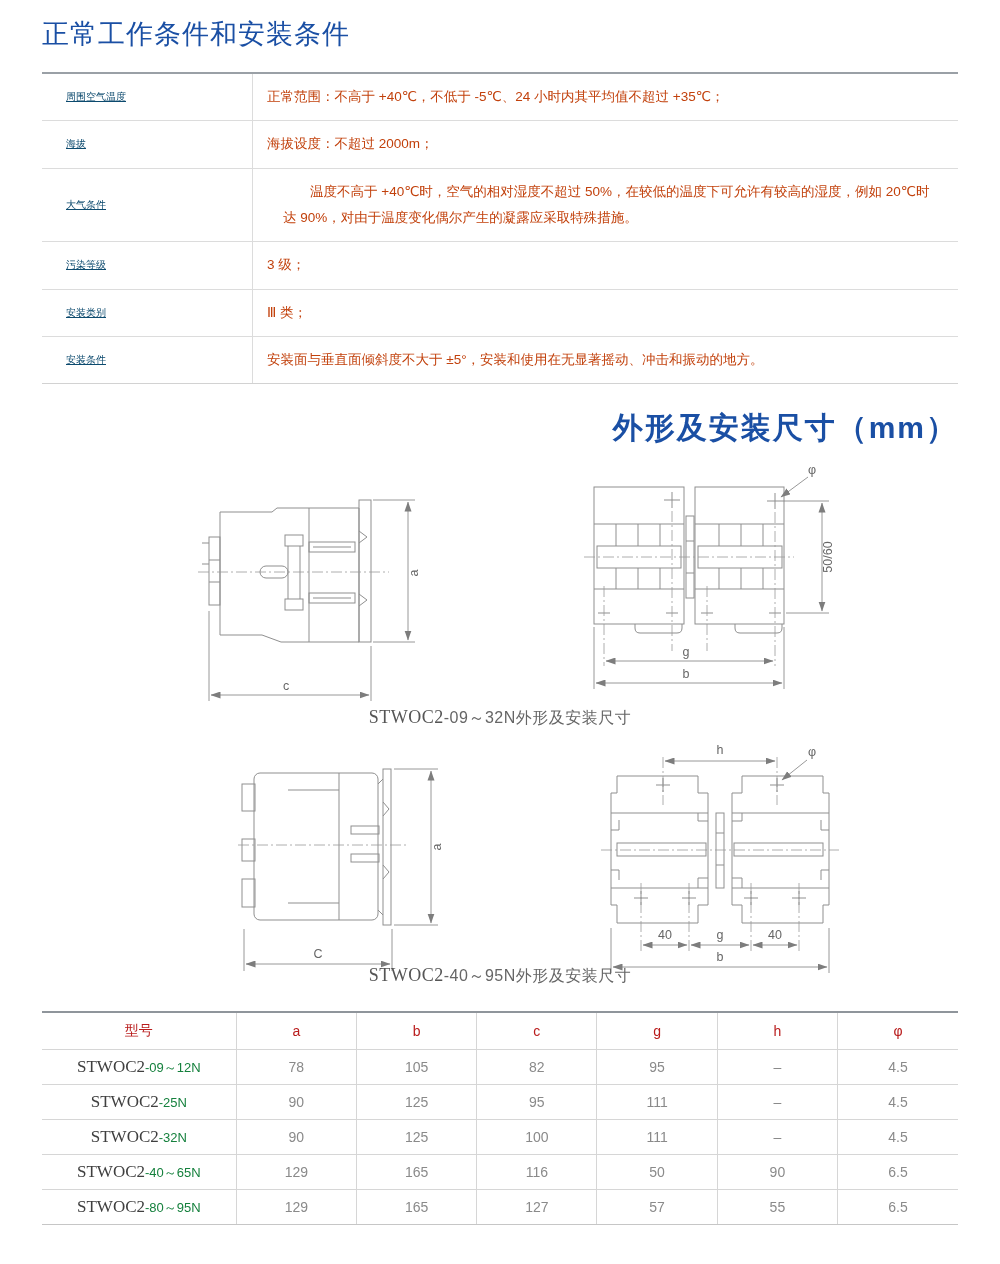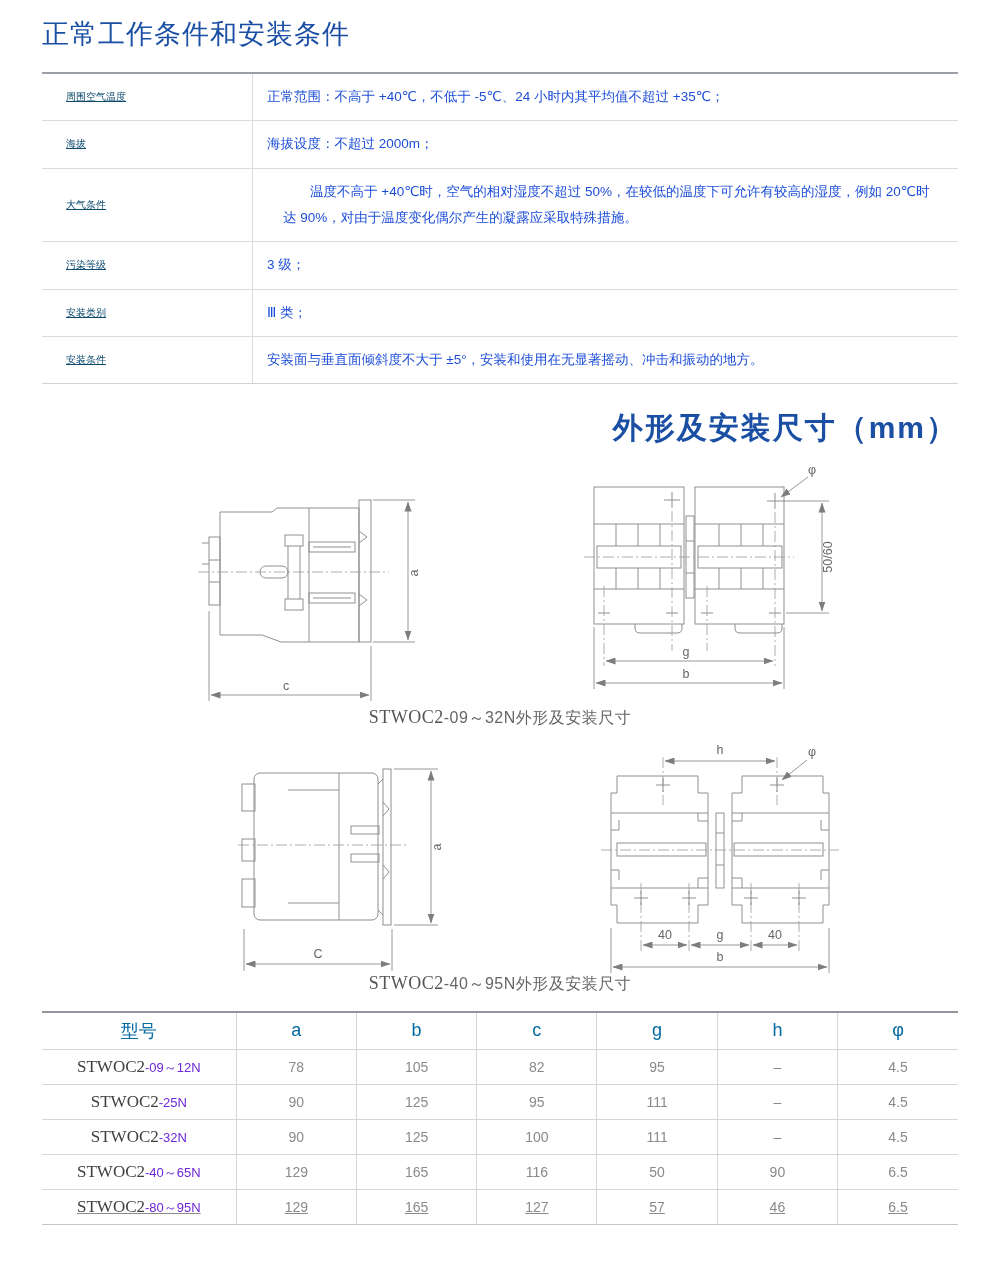--- a/index.html
+++ b/index.html
@@ -23,21 +23,21 @@
     border-top:2px solid #9aa0a6; border-bottom:1px solid #d2d2d2;
   }
   .cond-row { display:flex; border-bottom:1px solid #dcdcdc; }
   .cond-row:last-child { border-bottom:none; }
   .cond-label {
     width:210px; flex:0 0 210px; padding:10px 8px 10px 24px;
     color:#0c4a6e; font-size:10px; display:flex; align-items:center;text-decoration:underline;
   }
   .cond-value {
     flex:1; border-left:1px solid #dcdcdc; padding:10px 16px 10px 14px;
-    color:#1d4ed8; font-size:13.5px; line-height:1.95; display:flex; align-items:center;
+    color:#c2410c; font-size:13.5px; line-height:1.95; display:flex; align-items:center;
   }
   .cond-value span { display:block; width:100%; }
   .cond-row:nth-child(3) .cond-value span { text-indent:2em;margin-left:16px; }
 
   
   .figure-block { position:relative; }
   .figure-block.f1 { height:268px; margin-top:12px; }
   .figure-block.f2 { height:252px; margin-top:14px; }
   .figure-block svg { position:absolute; }
   .svg-f1l { left:140px; top:18px; }
@@ -57,30 +57,30 @@
   svg marker path { fill:#7d7d7d; }
 
   
   .dim-table {
     width:100%; border-collapse:collapse; margin-top:16px;
     border-top:2px solid #8f959b;
   }
   .dim-table th, .dim-table td {
     border:1px solid #d6d6d6; text-align:center; font-weight:400;
   }
-  .dim-table th { color:#0369a1; font-size:18px; height:37px; }
+  .dim-table th { color:#b91c1c; font-size:14px; height:37px; }
   .dim-table td { color:#8a8a8a; font-size:14px; height:35px; }
   .dim-table th:first-child, .dim-table td:first-child { border-left:none; }
   .dim-table th:last-child, .dim-table td:last-child { border-right:none; }
   .dim-table tr:first-child th { border-top:none; }
-  .dim-table tr:last-child td { border-bottom:1px solid #c6c6c6;text-decoration:underline; }
+  .dim-table tr:last-child td { border-bottom:1px solid #c6c6c6; }
   .model-prefix {
     font-family:"Liberation Serif","DejaVu Serif",serif; font-size:17px; color:#3f3f3f;
   }
-  .model-suffix { font-size:13px; color:#6d28d9; }
+  .model-suffix { font-size:13px; color:#15803d; }
 </style>
 </head>
 <body>
 
 <div class="page">
 
   <h1 class="sec-title h1">正常工作条件和安装条件</h1>
 
   <div class="cond-table">
     <div class="cond-row">
@@ -342,21 +342,21 @@
         <line x1="27" y1="224" x2="241" y2="224" marker-start="url(#m4s)" marker-end="url(#m4e)"></line>
       </g>
       <text x="134" y="11" text-anchor="middle">h</text>
       <text x="226" y="13" text-anchor="middle">φ</text>
       <text x="79" y="196" text-anchor="middle">40</text>
       <text x="134" y="196" text-anchor="middle">g</text>
       <text x="189" y="196" text-anchor="middle">40</text>
       <text x="134" y="218" text-anchor="middle">b</text>
     </svg>
 
-    <div style="position:absolute; left:0; right:0; bottom:0;text-align:center;" class="fig-caption">
+    <div style="position:absolute; left:0; right:0; bottom:8px;text-align:center;" class="fig-caption">
       <span class="model">STWOC2</span><span>-40～95N外形及安装尺寸</span>
     </div>
   </div>
 
   <table class="dim-table">
     <colgroup>
       <col style="width:21.2%">
         <col style="width:13.13%">
         <col style="width:13.13%">
         <col style="width:13.13%">
@@ -409,19 +409,19 @@
       <td>50</td>
       <td>90</td>
       <td>6.5</td>
     </tr>
     <tr>
       <td><span class="model-prefix">STWOC2</span><span class="model-suffix">-80～95N</span></td>
       <td>129</td>
       <td>165</td>
       <td>127</td>
       <td>57</td>
-      <td>46</td>
+      <td>55</td>
       <td>6.5</td>
     </tr>
   </tbody>
     </table>
 
 </div>
 
 </body></html>

